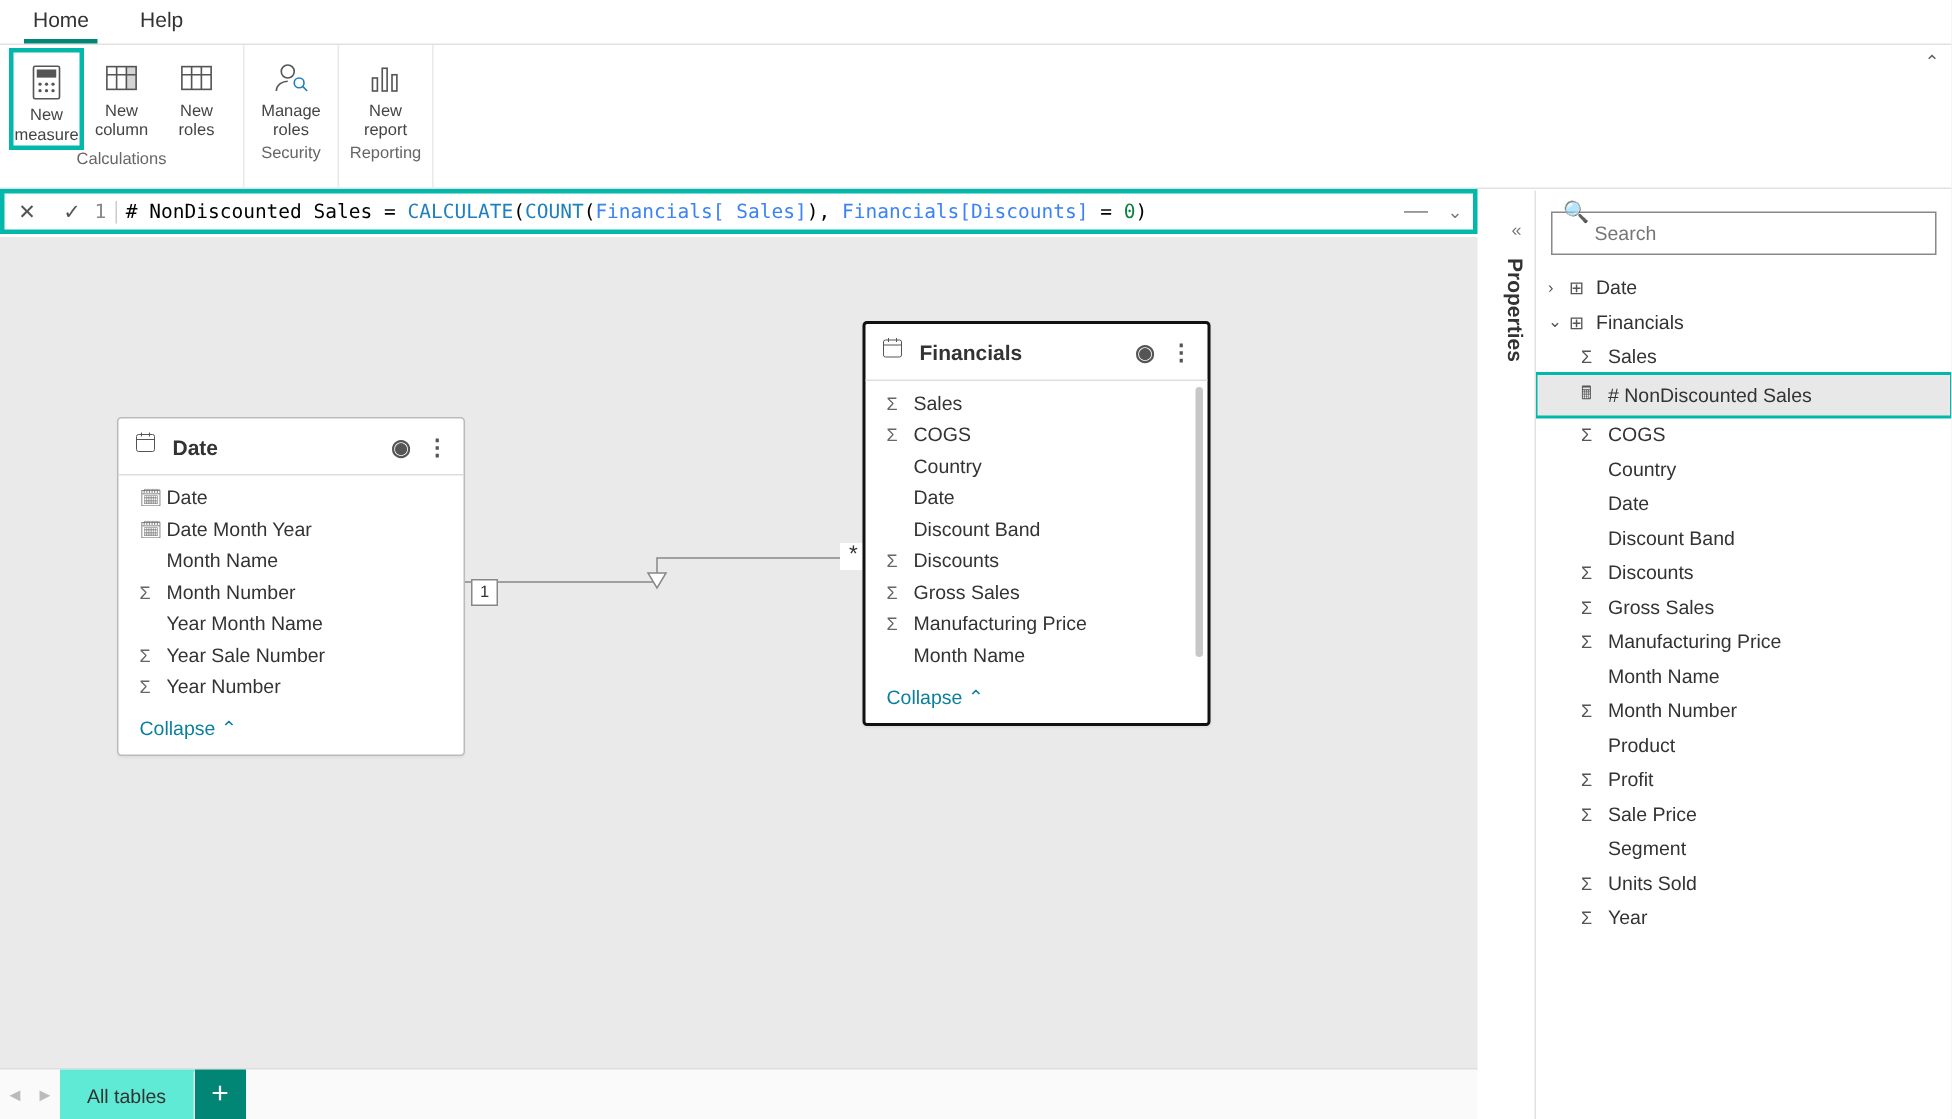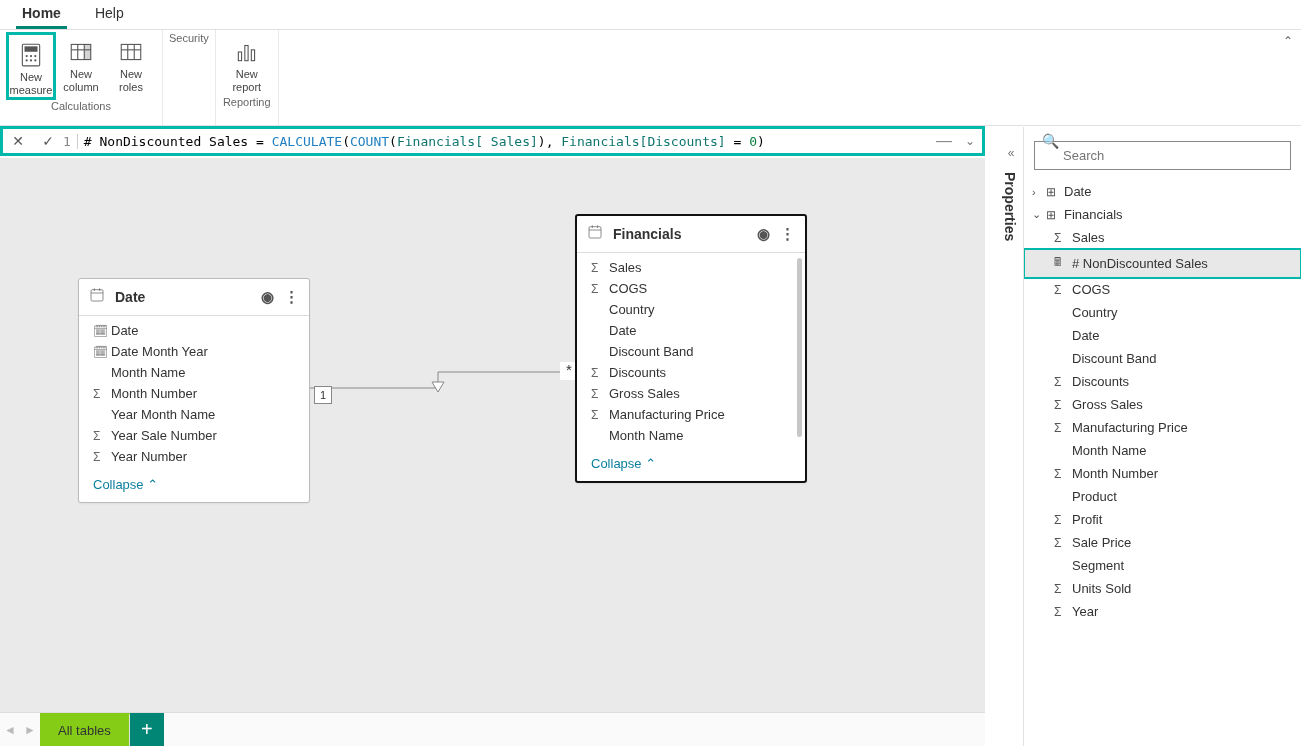--- a/index.html
+++ b/index.html
@@ -21,21 +21,21 @@
     height: 30px;
     align-items: flex-end;
   }
   .tab {
     padding: 5px 6px;
     margin-right: 22px;
     cursor: pointer;
     font-size: 14px;
     border-bottom: 3px solid transparent;
   }
-  .tab.active { border-bottom-color: #018574; font-weight: 700; }
+  .tab.active { border-bottom-color: #018574; font-weight: 400; }
   
   .ribbon {
     display: flex;
     align-items: stretch;
     height: 96px;
     border-bottom: 1px solid #e1e1e1;
     position: relative;
   }
   .ribbon-group {
     display: flex;
@@ -85,21 +85,21 @@
   }
   .formula-text {
     font-family: Consolas, monospace;
     font-size: 13px;
     flex: 1;
     white-space: pre;
   }
   .formula-text .ln { color:#888; padding-right:6px; border-right:1px solid #ccc; margin-right:6px;}
   .tok-plain { color:#000000; }
   .tok-fn { color:#1f7fc0; }
-  .tok-col { color:#0f766e; }
+  .tok-col { color:#3b82f6; }
   .tok-num { color:#0c8040; }
   .formula-caret-down {
     width: 24px; text-align:center; color:#777; cursor:pointer; font-size:12px;
   }
 
   
   .canvas {
     position: absolute;
     top: 158px;
     left: 0;
@@ -212,21 +212,21 @@
     position:absolute; bottom:0; left:0; width:985px;
     border-top:1px solid #ddd;
     background:#fafafa;
     height:34px;
     display:flex; align-items:stretch;
   }
   .bottom-bar .nav{ width:20px; display:flex; align-items:center; justify-content:center; color:#bbb; font-size:12px;}
   .bottom-tab{
     padding: 0 18px;
     border-top: 2px solid transparent;
-    background:#84cc16;
+    background:#5eead4;
     display:flex; align-items:center;
     font-size:13px;
     border-right:1px solid #e1e1e1;
   }
   .bottom-add{
     width:34px; background:#018574; color:#fff; font-size:20px;
     display:flex; align-items:center; justify-content:center;
     cursor:pointer;
   }
 
@@ -282,20 +282,34 @@
             </svg>
         </span>
         <span>New</span>
         <span>roles</span>
       </div>
     </div>
     <div class="ribbon-group-label">Calculations</div>
   </div>
 
   <div class="ribbon-group">
+    <div class="ribbon-group-btns">
+      <div class="ribbon-btn">
+        <span class="ic">
+          <svg class="ri" width="26" height="26" viewBox="0 0 24 24">
+              <circle cx="10" cy="8" r="4" fill="none" stroke="#555"></circle>
+              <path d="M3 20c0-4 4-6 7-6" fill="none" stroke="#555"></path>
+              <circle cx="17" cy="15" r="3" fill="none" stroke="#1f7fc0"></circle>
+              <line x1="19" y1="17" x2="22" y2="20" stroke="#1f7fc0"></line>
+            </svg>
+        </span>
+        <span>Manage</span>
+        <span>roles</span>
+      </div>
+    </div>
     <div class="ribbon-group-label">Security</div>
   </div>
 
   <div class="ribbon-group">
     <div class="ribbon-group-btns">
       <div class="ribbon-btn">
         <span class="ic">
           <svg class="ri" width="26" height="26" viewBox="0 0 24 24">
               <rect x="4" y="12" width="3" height="8" fill="none" stroke="#555"></rect>
               <rect x="10" y="6" width="3" height="14" fill="none" stroke="#555"></rect>

